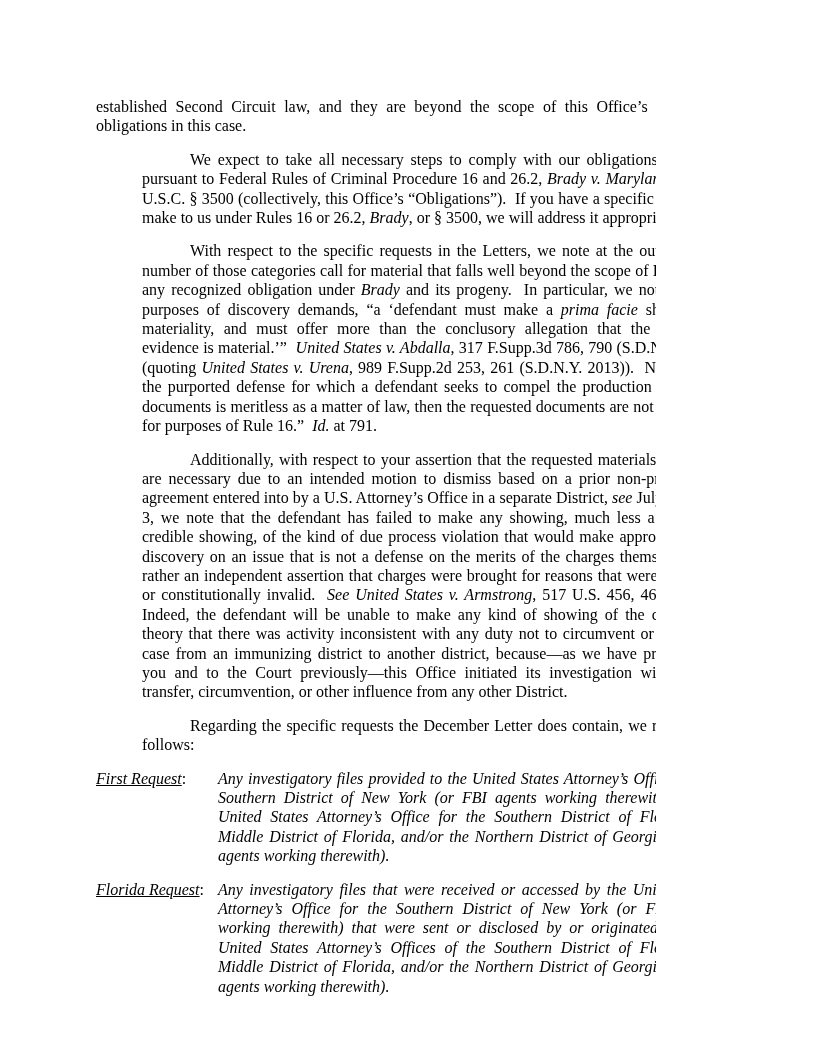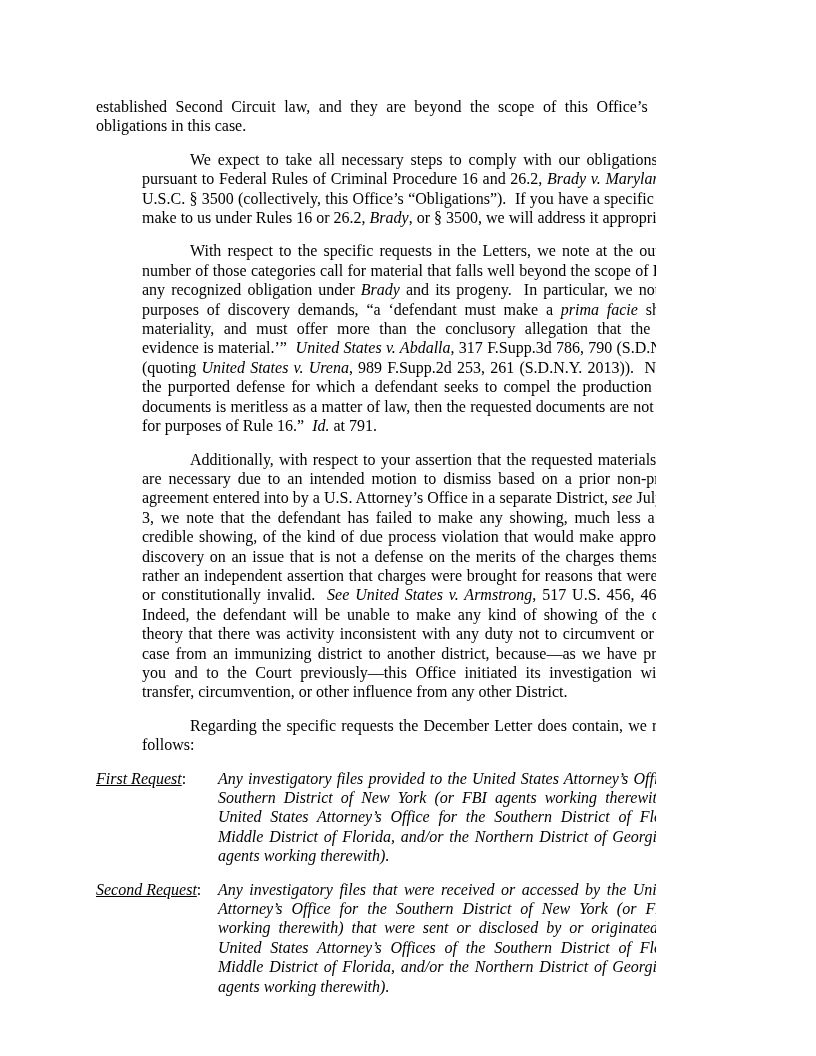--- a/index.html
+++ b/index.html
@@ -60,17 +60,17 @@
       <p class="para"><span>established Second Circuit law, and they are beyond the scope of this Office’s disclosure obligations in this case.</span></p>
       <p class="para indent"><span>We expect to take all necessary steps to comply with our obligations under or pursuant to Federal Rules of Criminal Procedure 16 and 26.2, </span><i>Brady v. Maryland</i><span>, and 18 U.S.C. § 3500 (collectively, this Office’s “Obligations”).&nbsp; If you have a specific request to make to us under Rules 16 or 26.2, </span><i>Brady</i><span>, or § 3500, we will address it appropriately.</span></p>
       <p class="para indent"><span>With respect to the specific requests in the Letters, we note at the outset that a number of those categories call for material that falls well beyond the scope of Rule 16 or any recognized obligation under </span><i>Brady</i><span> and its progeny.&nbsp; In particular, we note that for purposes of discovery demands, “a ‘defendant must make a </span><i>prima facie</i><span> showing of materiality, and must offer more than the conclusory allegation that the requested evidence is material.’”&nbsp; </span><i>United States v. Abdalla</i><span>, 317 F.Supp.3d 786, 790 (S.D.N.Y. 2018) (quoting </span><i>United States v. Urena</i><span>, 989 F.Supp.2d 253, 261 (S.D.N.Y. 2013)).&nbsp; Notably, “if the purported defense for which a defendant seeks to compel the production of certain documents is meritless as a matter of law, then the requested documents are not ‘material’ for purposes of Rule 16.”&nbsp; </span><i>Id.</i><span> at 791.</span></p>
       <p class="para indent"><span>Additionally, with respect to your assertion that the requested materials generally are necessary due to an intended motion to dismiss based on a prior non-prosecution agreement entered into by a U.S. Attorney’s Office in a separate District, </span><i>see</i><span> July Letter at 3, we note that the defendant has failed to make any showing, much less a threshold credible showing, of the kind of due process violation that would make appropriate any discovery on an issue that is not a defense on the merits of the charges themselves, but rather an independent assertion that charges were brought for reasons that were improper or constitutionally invalid.&nbsp; </span><i>See United States v. Armstrong</i><span>, 517 U.S. 456, 463 (1996).&nbsp; Indeed, the defendant will be unable to make any kind of showing of the conspiracy theory that there was activity inconsistent with any duty not to circumvent or transfer a case from an immunizing district to another district, because—as we have proffered to you and to the Court previously—this Office initiated its investigation without any transfer, circumvention, or other influence from any other District.</span></p>
       <p class="para indent"><span>Regarding the specific requests the December Letter does contain, we respond as follows:</span></p>
       <div class="request">
         <span class="request-label"><span class="label-text">First Request</span>:</span>
         <span class="request-body"><span>Any investigatory files provided to the United States Attorney’s Office for the Southern District of New York (or FBI agents working therewith) by the United States Attorney’s Office for the Southern District of Florida, the Middle District of Florida, and/or the Northern District of Georgia (or FBI agents working therewith).</span></span>
       </div>
       <div class="request">
-        <span class="request-label"><span class="label-text">Second Request</span>:</span>
+        <span class="request-label"><span class="label-text">Florida Request</span>:</span>
         <span class="request-body"><span>Any investigatory files that were received or accessed by the United States Attorney’s Office for the Southern District of New York (or FBI agents working therewith) that were sent or disclosed by or originated with the United States Attorney’s Offices of the Southern District of Florida, the Middle District of Florida, and/or the Northern District of Georgia (or FBI agents working therewith).</span></span>
       </div>
     </div>
 </div>
 
 </body></html>

